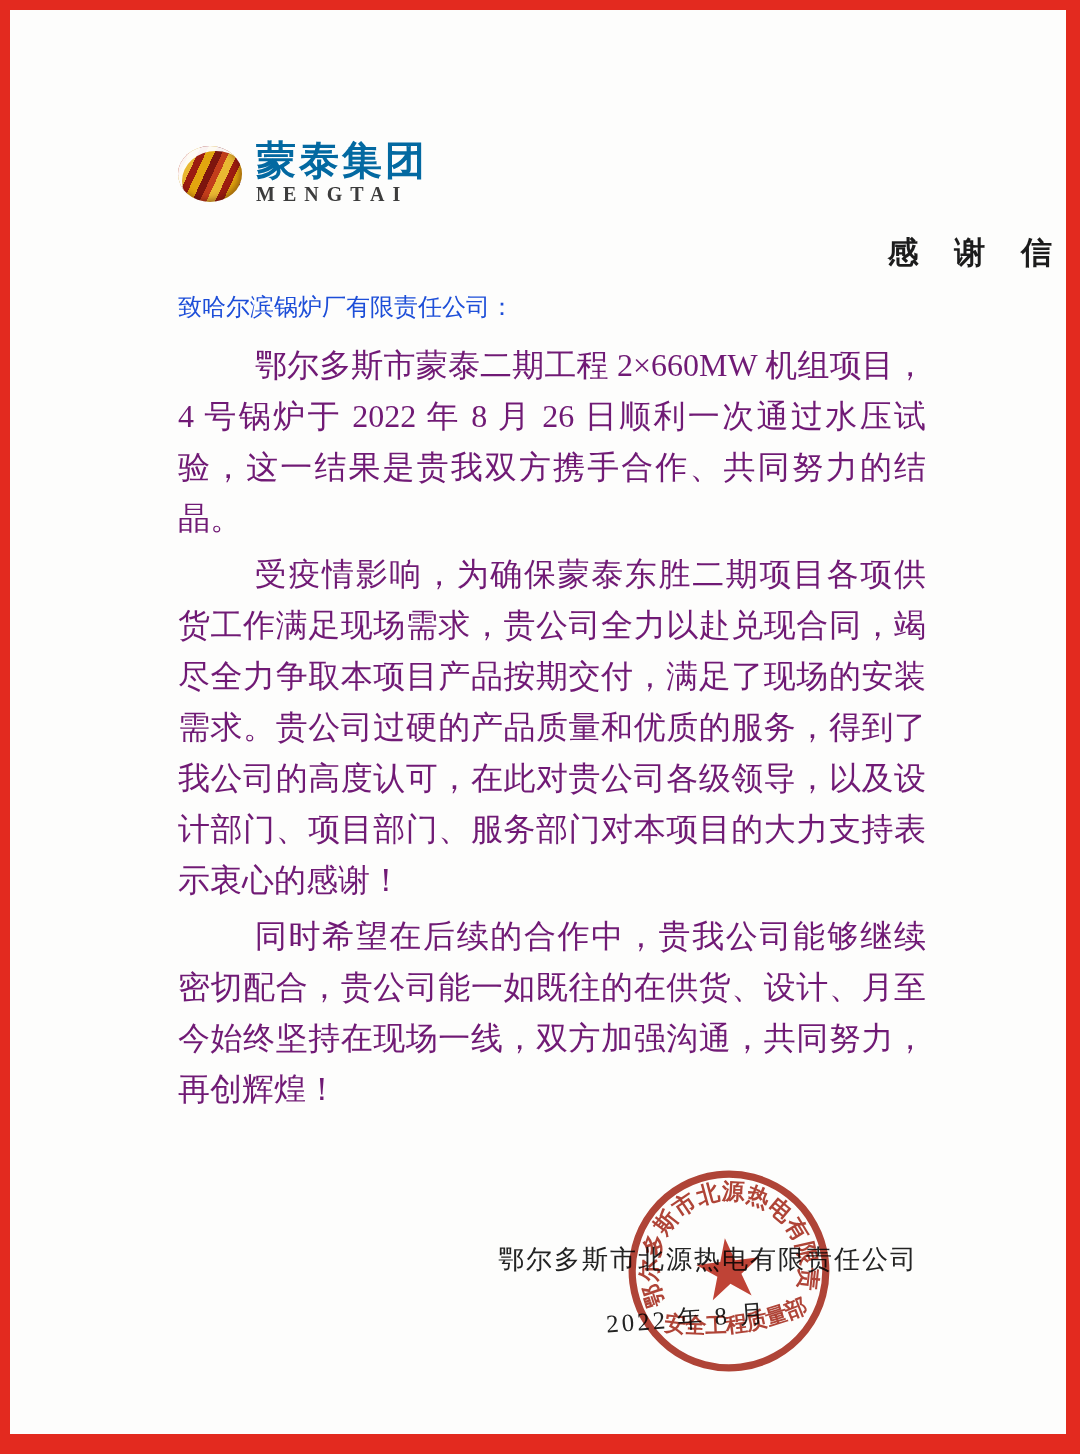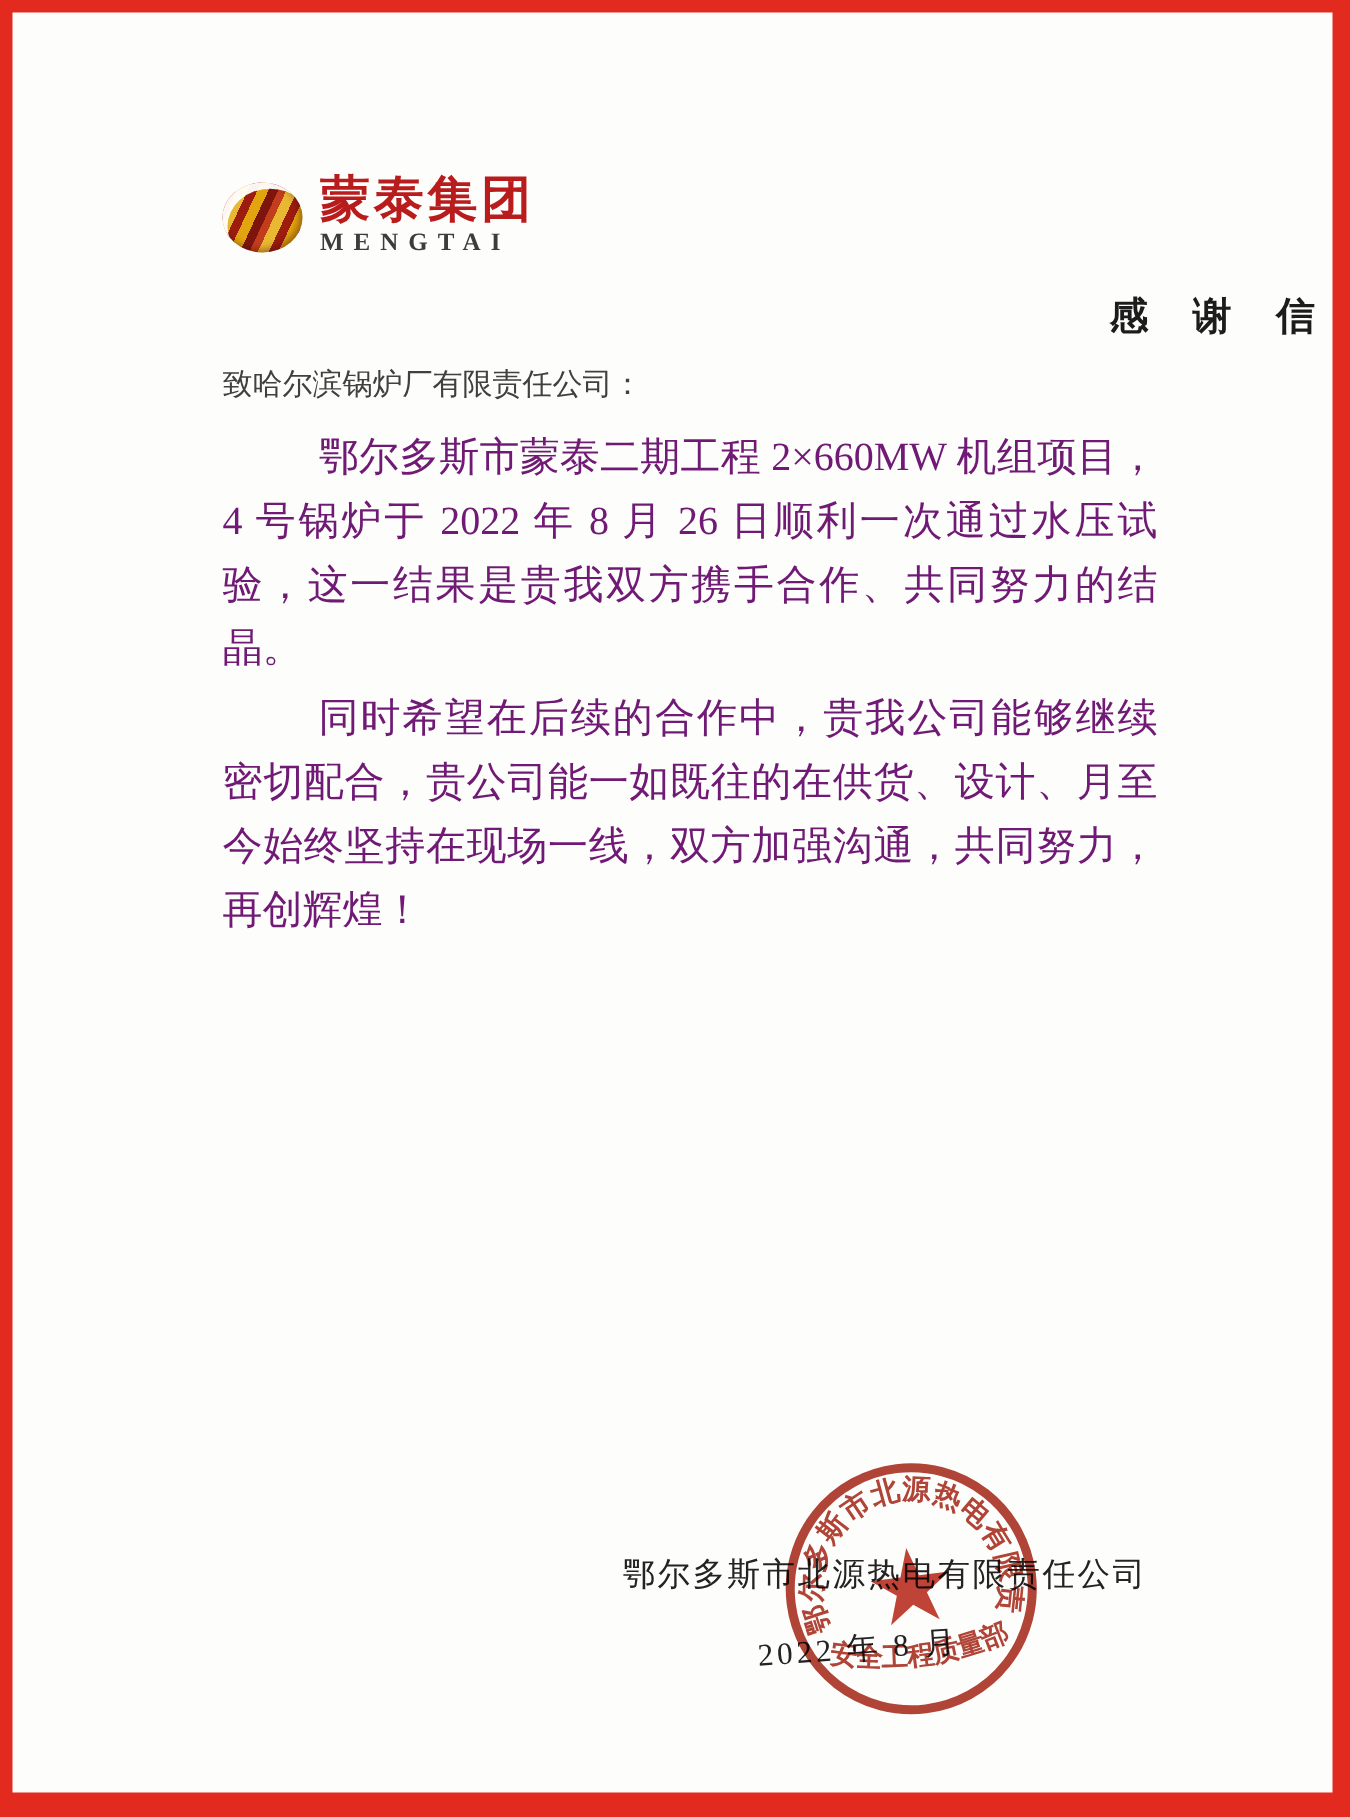--- a/index.html
+++ b/index.html
@@ -27,37 +27,37 @@
     border-radius:50%;
     background:repeating-linear-gradient(115deg,
       #7d150e 0 7px,#c23d1b 7px 13px,#e9b832 13px 21px,
       #9c1c10 21px 28px,#e2a50f 28px 36px);
     box-shadow:inset 6px 7px 0 -2px rgba(255,255,255,.95),
                inset -2px -2px 6px rgba(60,10,5,.45);
   }
   .logo-text{display:flex;flex-direction:column;line-height:1;}
   .logo-zh{
     font-family:"Liberation Sans","DejaVu Sans",sans-serif;
-    font-weight:bold;font-size:40px;letter-spacing:3px;color:#b91c1c;
+    font-weight:bold;font-size:40px;letter-spacing:3px;color:#0369a1;
   }
   .logo-en{
     font-family:Liberation Serif, serif;
     font-weight:bold;font-size:20px;letter-spacing:8px;color:#3c3c3c;
     margin-top:4px;
   }
   
   .title{
     position:absolute;left:0;right:0;top:222px;
     text-align:right;
     font-size:31px;font-weight:bold;color:#1c1c1c;
     letter-spacing:14px;
   }
   .salutation{
     position:absolute;left:168px;top:281px;
-    font-size:24px;color:#404040;
+    font-size:24px;color:#1d4ed8;
   }
   .body-text{
     position:absolute;left:168px;top:330px;width:748px;
     font-size:32px;line-height:51px;color:#701a75;
     text-align:justify;
   }
   .body-text p{margin:0 0 5px 0;text-indent:2.4em;}
   .signature{
     position:absolute;left:488px;top:1232px;
     font-size:26px;letter-spacing:2px;color:#232323;
@@ -90,20 +90,21 @@
       <span class="logo-en">MENGTAI</span>
     </div>
   </div>
 
   <div class="title">感 谢 信</div>
 
   <div class="salutation">致哈尔滨锅炉厂有限责任公司：</div>
 
   <div class="body-text">
     <p>鄂尔多斯市蒙泰二期工程 2×660MW 机组项目，4 号锅炉于 2022 年 8 月 26 日顺利一次通过水压试验，这一结果是贵我双方携手合作、共同努力的结晶。</p>
+    <p>受疫情影响，为确保蒙泰东胜二期项目各项供货工作满足现场需求，贵公司全力以赴兑现合同，竭尽全力争取本项目产品按期交付，满足了现场的安装需求。贵公司过硬的产品质量和优质的服务，得到了我公司的高度认可，在此对贵公司各级领导，以及设计部门、项目部门、服务部门对本项目的大力支持表示衷心的感谢！</p>
     <p>同时希望在后续的合作中，贵我公司能够继续密切配合，贵公司能一如既往的在供货、设计、月至今始终坚持在现场一线，双方加强沟通，共同努力，再创辉煌！</p>
   </div>
 
   <div class="signature">鄂尔多斯市北源热电有限责任公司</div>
   <div class="date-line">2022 年 8 月</div>
 
   <div class="stamp">
     <svg viewBox="0 0 200 200" xmlns="http://www.w3.org/2000/svg">
       <circle cx="100" cy="100" r="94" fill="none" stroke="#ab3527" stroke-width="7"></circle>
       <path id="sealArc" d="M 34.2 123.9 A 70 70 0 1 1 165.8 123.9" fill="none"></path>

